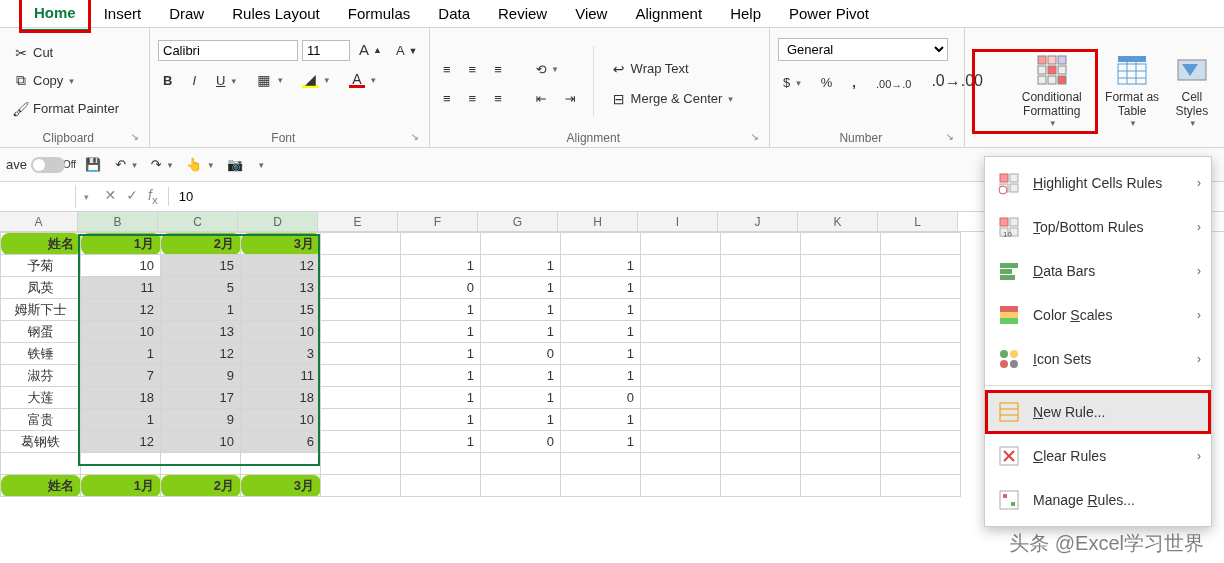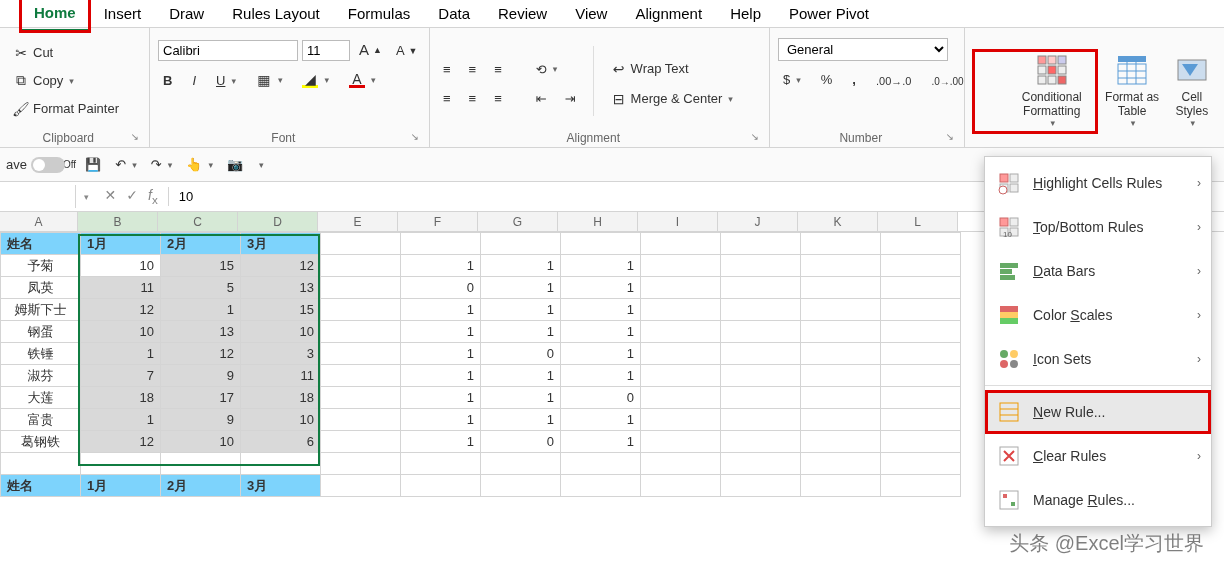--- a/index.html
+++ b/index.html
@@ -47,21 +47,21 @@
 .grid { position: relative; }
 .colheads { display: flex; height: 20px; border-bottom: 1px solid #d4d4d4; }
 .ch { border-right: 1px solid #d4d4d4; text-align: center; font-size: 12px; color: #666; background: #f3f3f3; line-height: 20px; }
 .ch.A { width: 78px; } .ch.B { width: 80px; } .ch.C { width: 80px; } .ch.D { width: 80px; }
 .ch.E, .ch.F, .ch.G, .ch.H, .ch.I, .ch.J, .ch.K, .ch.L { width: 80px; }
 .ch.sel { background: #d6e9d6; }
 
 table.sheet { border-collapse: collapse; }
 table.sheet td { border: 1px solid #d4d4d4; height: 22px; font-size: 13px; padding: 0 6px; }
 td.rowA { width: 78px; text-align: center; background: #fff; }
-td.hdr { background: #7dd3fc; font-weight: 700; text-align: left; width: 80px; }
+td.hdr { background: #84cc16; font-weight: 700; text-align: right; width: 80px; border-radius: 8px; }
 td.num { text-align: right; width: 80px; }
 td.sel { background: #d9d9d9; }
 td.empty { width: 80px; }
 .selection-border { position: absolute; border: 2px solid #107c41; pointer-events: none; }
 
 
 .cf-menu { position: absolute; top: 156px; right: 12px; width: 228px; background: #fff; border: 1px solid #ccc; box-shadow: 0 4px 12px rgba(0,0,0,0.25); z-index: 100; padding: 4px 0; }
 .cf-item { display: flex; align-items: center; padding: 10px 12px; gap: 12px; cursor: pointer; font-size: 14px; position: relative; }
 .cf-item .arrow { position: absolute; right: 10px; color: #666; font-size: 12px; }
 .cf-item.hl { background: #e8e8e8; outline: 3px solid #d00; outline-offset: -3px; }
@@ -189,21 +189,21 @@
       <div class="hstack" style="gap:10px">
         <span class="btn">$<span class="dd">▾</span></span>
         <span class="btn">%</span>
         <span class="btn">
             <b>,</b>
           </span>
         <span class="btn">
             <span style="font-size:11px">.00→.0</span>
           </span>
         <span class="btn">
-            <span style="font-size:10px">.0→.00</span>
+            <span style="font-size:16px">.0→.00</span>
           </span>
       </div>
     </div>
     <div class="group-label"><span>Number</span><span class="launcher">↘</span></div>
   </div>
 
   <div class="group" style="flex:1;border-right:none">
     <div class="group-body" style="gap:2px;padding-top:4px">
       <div class="bigbtn hl-red">
         <div class="bigicon">

